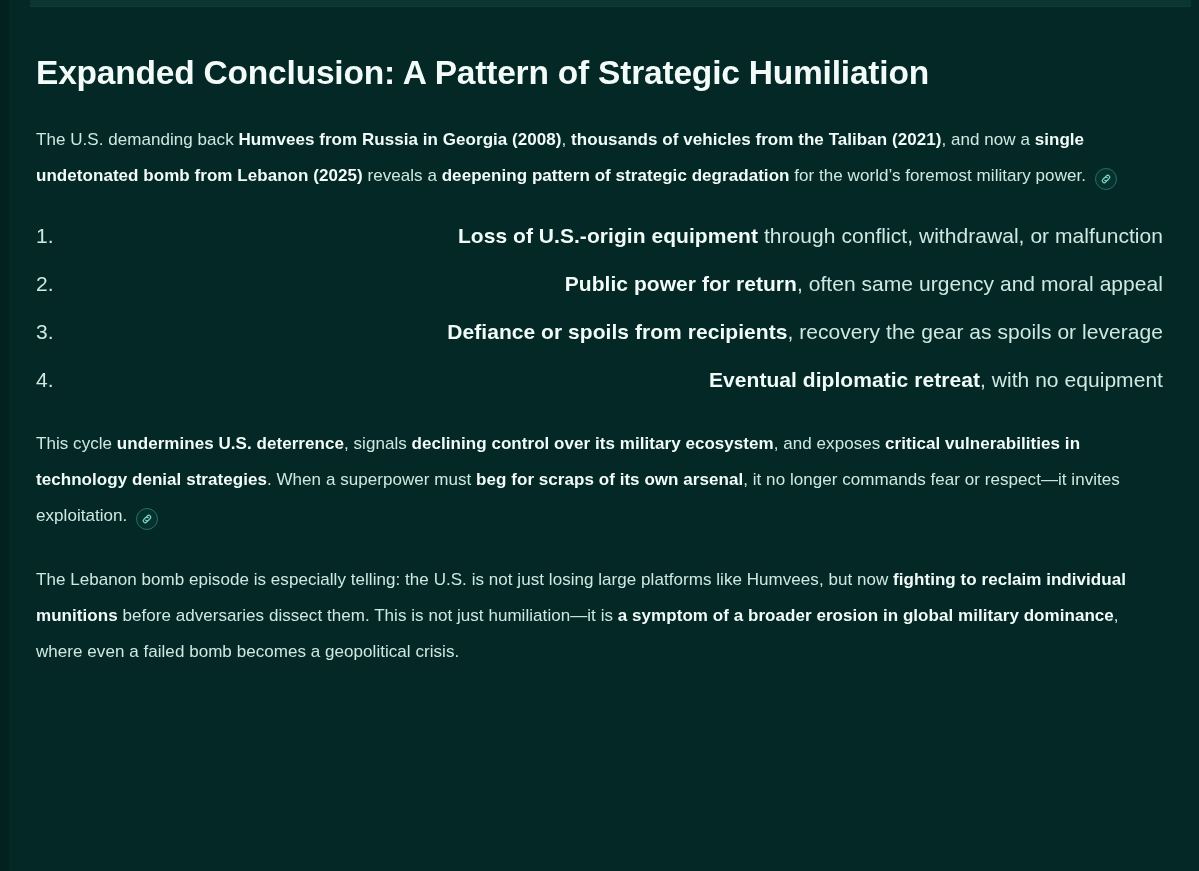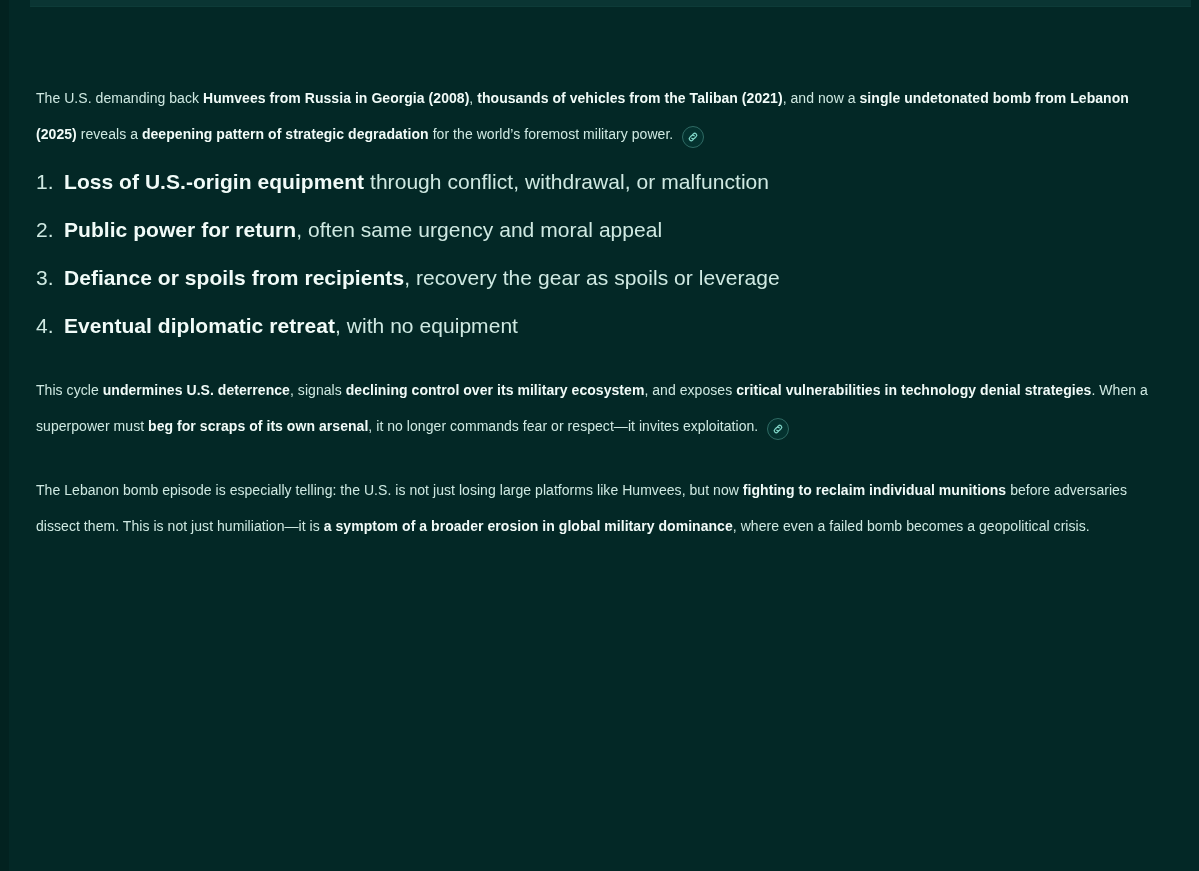--- a/index.html
+++ b/index.html
@@ -47,37 +47,38 @@
     font-size: 33.5px;
     line-height: 1.25;
     font-weight: 700;
     letter-spacing: -0.2px;
     color: #f2fbf8;
     text-rendering: optimizeLegibility;
   }
 
   p.para {
     margin: 28px 8px 0 0;
-    font-size: 14px;
+    font-size: 17px;
     line-height: 36px;
     color: #cfe9e2;
     font-weight: 400;
     letter-spacing: 0.05px;
   }
 
   strong, b {
     font-weight: 700;
     color: #f1fbf8;
   }
 
   ol.arc-list {
-    margin: 12px 0 0 0;
+    margin: 24px 0 0 0;
     padding: 0;
     list-style: none;
     counter-reset: arc;
+    text-align: right;
   }
   ol.arc-list > li {
     counter-increment: arc;
     font-size: 21px;
     line-height: 36px;
     color: #cfe9e2;
     margin: 0 0 12px 0;
     padding-left: 28px;
     position: relative;
     letter-spacing: 0.05px;
@@ -119,20 +120,21 @@
   }
 </style>
 </head>
 <body>
 
 <div class="top-rule"></div>
 <div class="left-gutter"></div>
 
 <div class="page">
 
+  <h1 class="doc-title">Expanded Conclusion: A Pattern of Strategic Humiliation</h1>
 
   <p class="para"><span>The U.S. demanding back </span><strong>Humvees from Russia in Georgia (2008)</strong><span>, </span><strong>thousands of vehicles from the Taliban (2021)</strong><span>, and now a </span><strong>single undetonated bomb from Lebanon (2025)</strong><span> reveals a </span><strong>deepening pattern of strategic degradation</strong><span> for the world’s foremost military power.</span><span class="cite-badge">
         <svg viewBox="0 0 16 16" aria-hidden="true">
           <path d="M6.4 9.6a2.6 2.6 0 0 0 3.7 0l2.1-2.1a2.6 2.6 0 0 0-3.7-3.7l-1 1"></path>
           <path d="M9.6 6.4a2.6 2.6 0 0 0-3.7 0L3.8 8.5a2.6 2.6 0 0 0 3.7 3.7l1-1"></path>
         </svg>
       </span></p>
 
 
   <ol class="arc-list">

